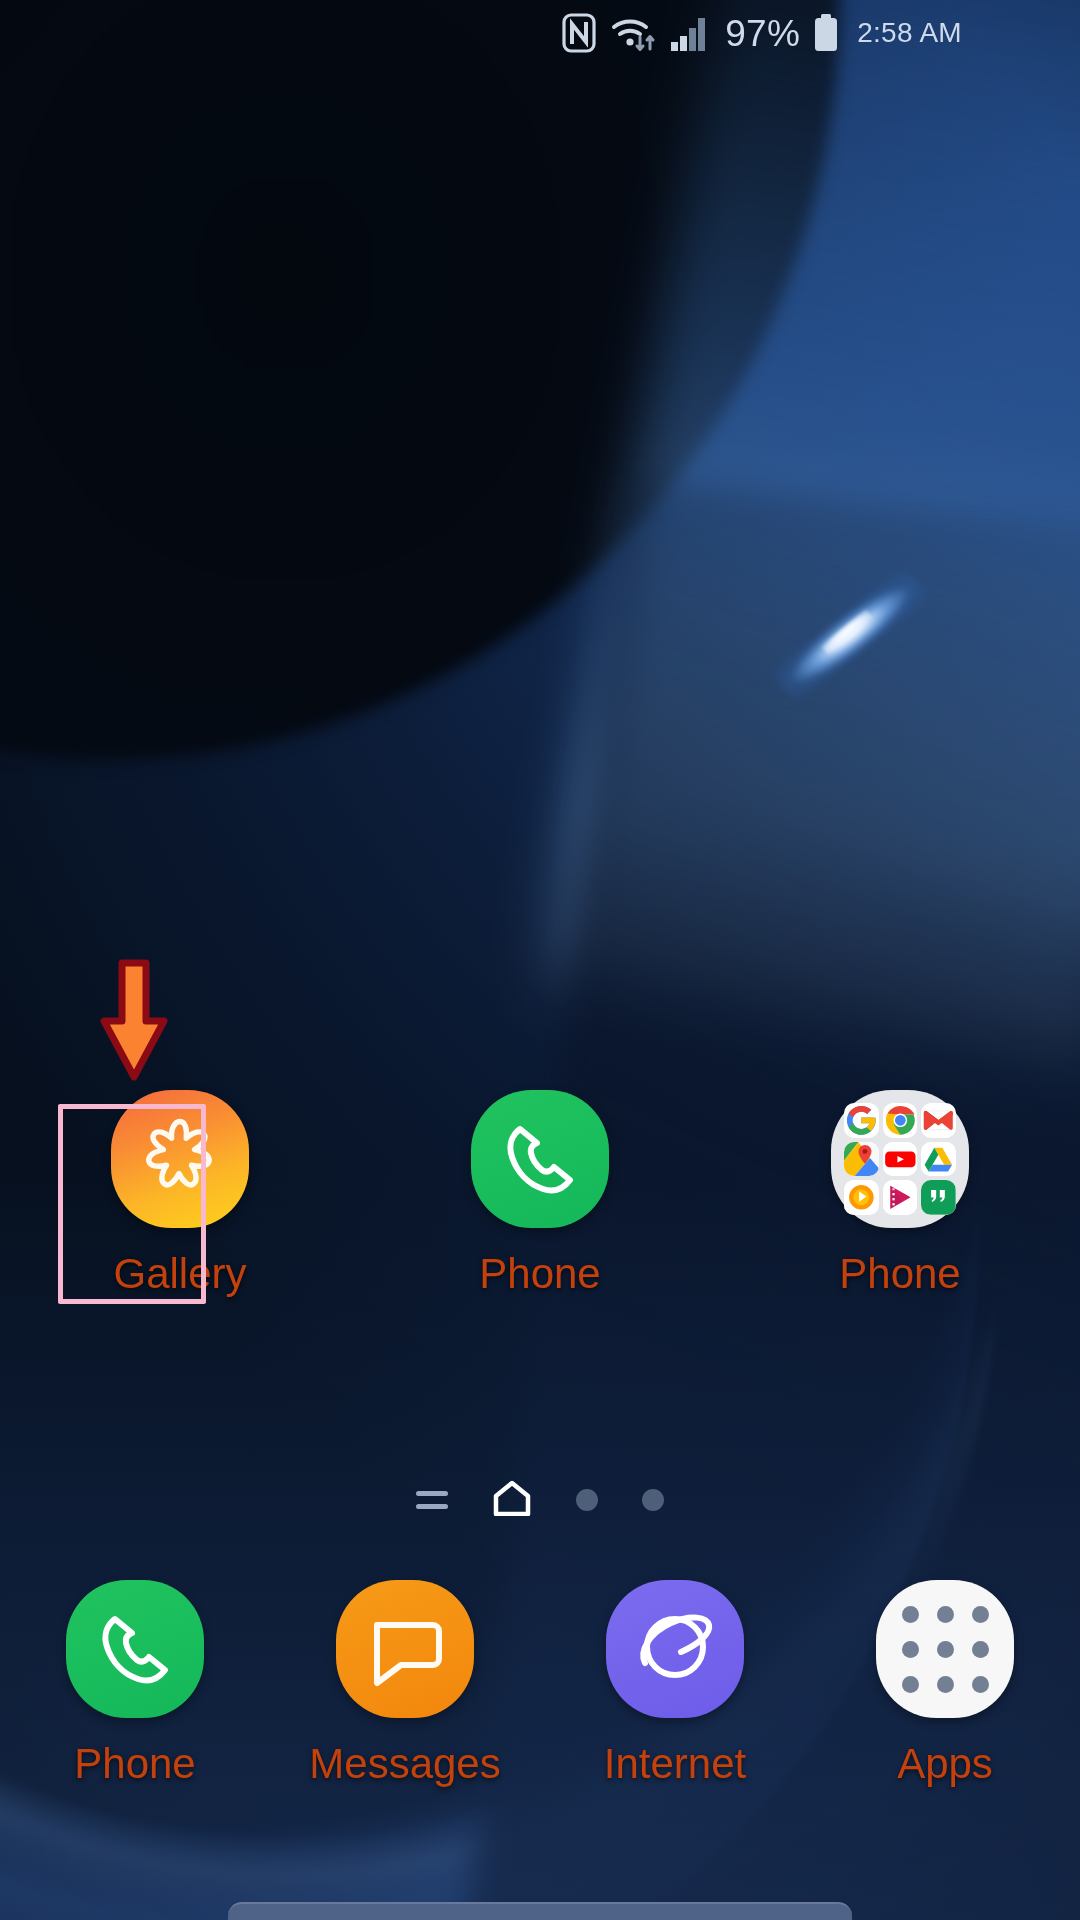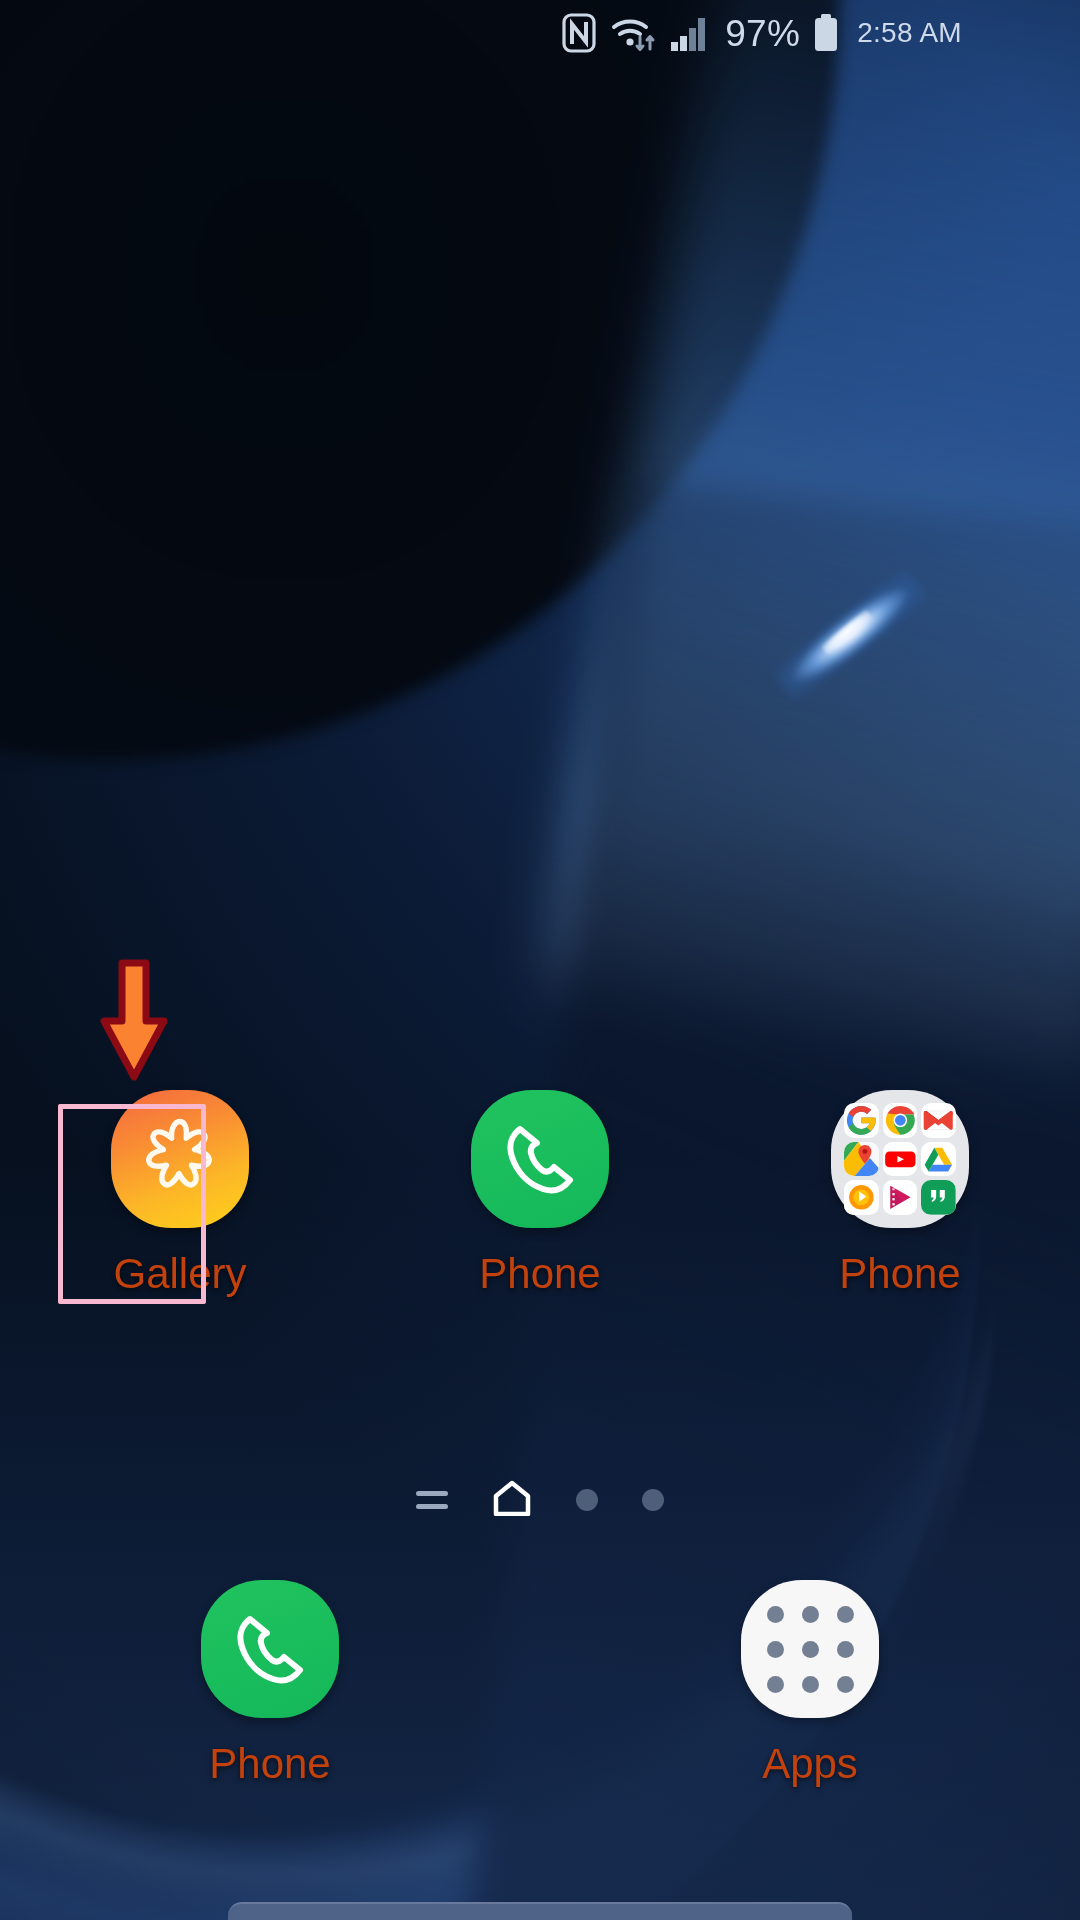--- a/index.html
+++ b/index.html
@@ -413,21 +413,42 @@
       <div class="squircle sq-phone">
         <svg width="100" height="100" viewBox="0 0 100 100">
           <path d="M30 20 C22 26 18 36 22 48 C27 63 38 75 53 80 C65 84 74 79 80 71
                    L64 58 C60 63 56 64 52 61 C46 56 42 50 41 44 C40 39 42 36 47 34 Z" fill="none" stroke="#ffffff" stroke-width="6" stroke-linejoin="round" stroke-linecap="round"></path>
         </svg>
       </div>
     </div>
     <div class="label">Phone</div>
   </div>
 
-
+  <div class="cell">
+    <div class="icon-wrap">
+      <div class="squircle sq-msg">
+        <svg width="100" height="100" viewBox="0 0 100 100">
+          <path d="M22 26 H78 A6 6 0 0 1 84 32 V60 A6 6 0 0 1 78 66 H46 L22 84 V26 Z" fill="none" stroke="#fffaf2" stroke-width="6" stroke-linejoin="round" stroke-linecap="round"></path>
+        </svg>
+      </div>
+    </div>
+    <div class="label">Messages</div>
+  </div>
+
+  <div class="cell">
+    <div class="icon-wrap">
+      <div class="squircle sq-net">
+        <svg width="100" height="100" viewBox="0 0 100 100">
+          <circle cx="50" cy="48" r="28" fill="none" stroke="#ffffff" stroke-width="6"></circle>
+          <path d="M20 64 C14 52 24 34 46 24 C66 15 82 18 84 26 C86 34 74 45 56 53" fill="none" stroke="#ffffff" stroke-width="6" stroke-linecap="round"></path>
+        </svg>
+      </div>
+    </div>
+    <div class="label">Internet</div>
+  </div>
 
   <div class="cell">
     <div class="icon-wrap">
       <div class="squircle sq-apps">
         <div class="apps-grid">
           <span></span>
             <span></span>
             <span></span>
           <span></span>
             <span></span>

